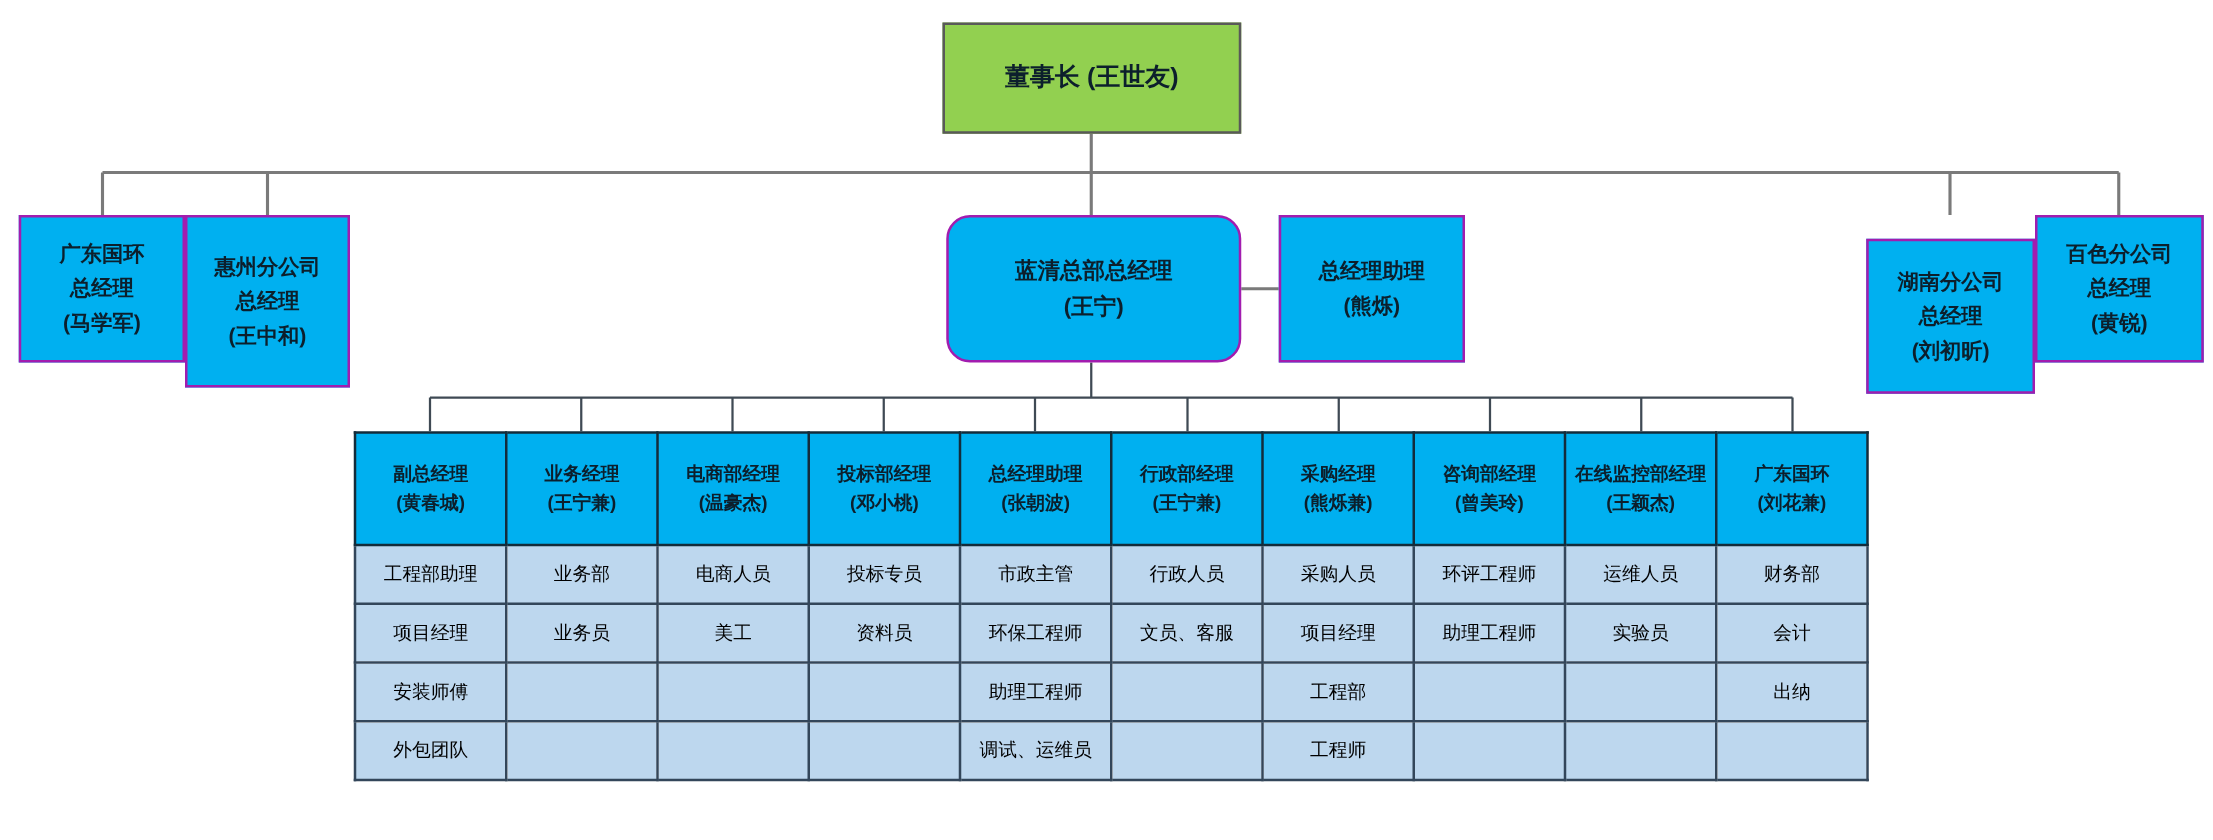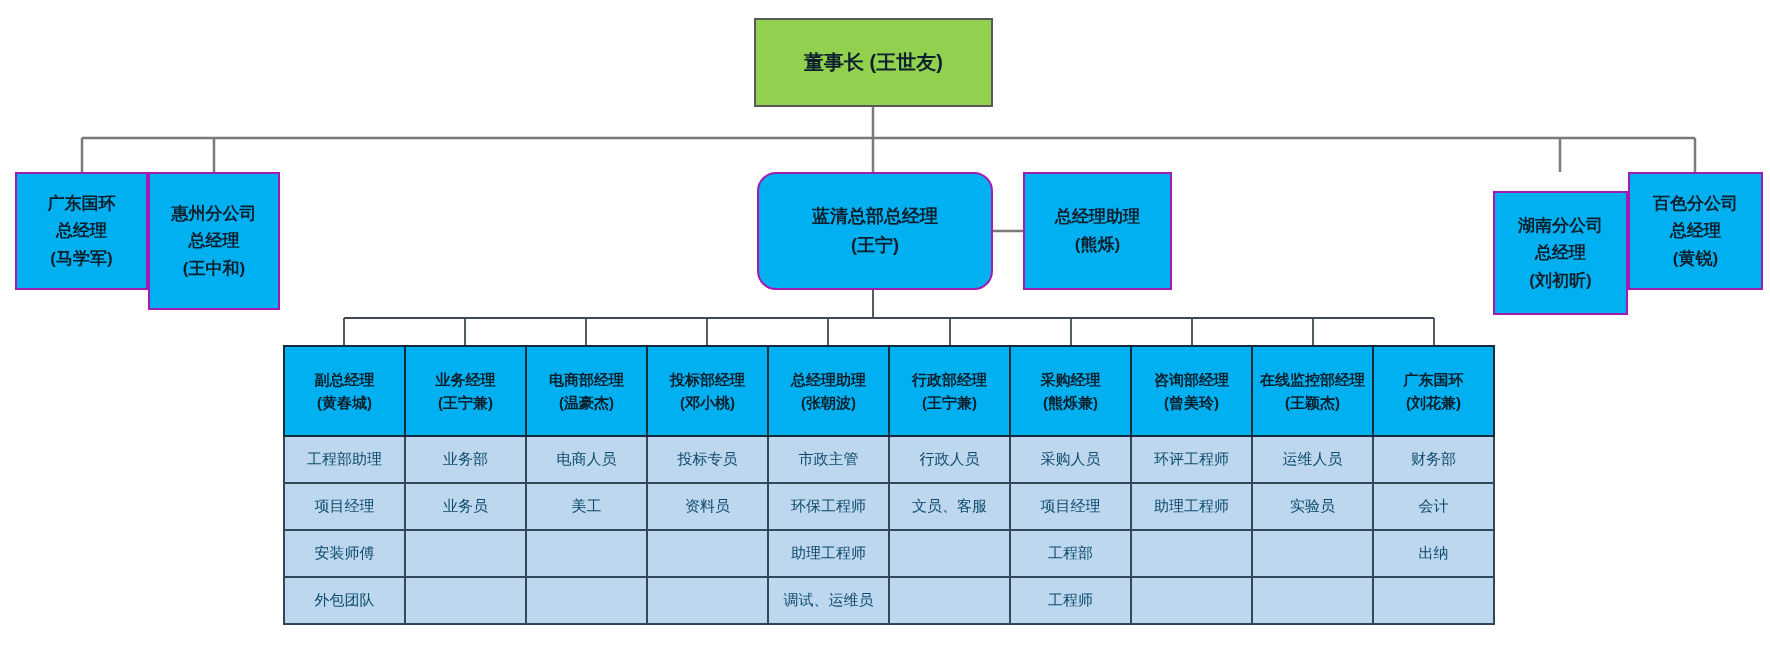--- a/index.html
+++ b/index.html
@@ -28,21 +28,21 @@
     position:absolute;left:283px;top:345px;width:1212px;
     border-collapse:collapse;table-layout:fixed;
   }
   table.dept th{
     height:88px;background:#00B0F0;border:2px solid #132c3b;
     font-size:15px;font-weight:700;color:#0c1f2c;text-align:center;
     line-height:1.55;padding:0 2px;
   }
   table.dept td{
     height:45px;background:#BDD7EE;border:2px solid #33465a;
-    font-size:15px;font-weight:500;color:#0c4a6e;text-align:center;
+    font-size:15px;font-weight:500;color:#000000;text-align:center;
     padding:0 2px;white-space:nowrap;overflow:hidden;
   }
 </style>
 </head>
 <body>
 
 <div class="canvas">
 
   <svg class="connectors" viewBox="0 0 1770 672">
     <g stroke="#7a7a7a" stroke-width="2.5" fill="none">

